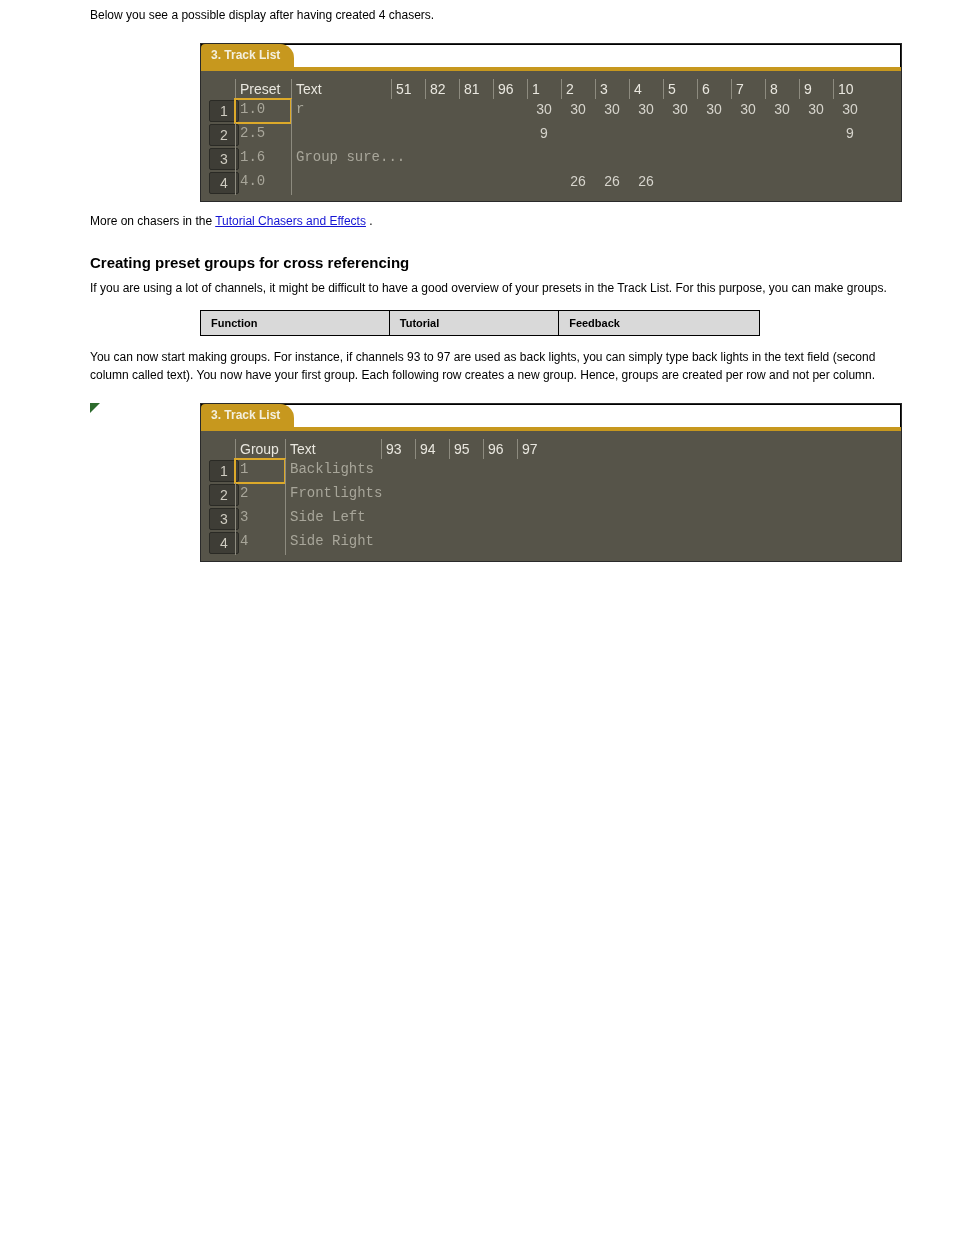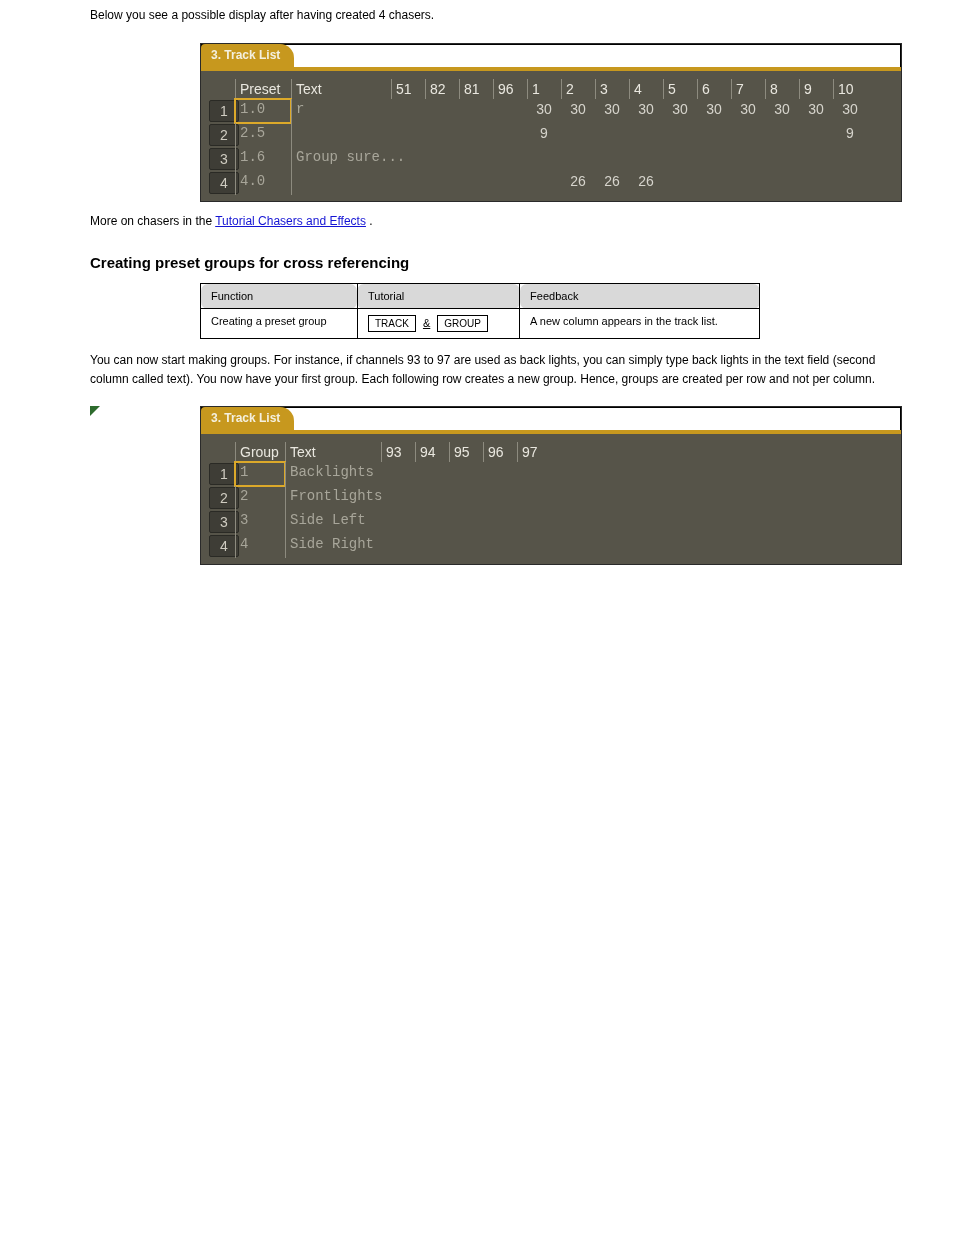--- a/index.html
+++ b/index.html
@@ -18,21 +18,21 @@
   .tl-grid .hdr{color:#e9e7df;}
   .tl-grid > div{padding:2px 4px;white-space:nowrap;}
   .rownum{background:#3e3d36;color:#cfccc1;text-align:center;width:20px;border:1px solid #2a2a25;border-radius:2px;margin:1px 6px 1px 8px;padding:0;}
   .vline{border-left:1px solid #8d8b7f;}
   .sel{outline:2px solid #dca92a;outline-offset:-1px;}
   .dim{color:#a8a69a;font-family:Liberation Mono, monospace;}
 
   
   table.keytbl{border-collapse:collapse;margin:12px 0 12px 110px;width:560px;}
   table.keytbl th,table.keytbl td{border:1px solid #000;padding:6px 10px;font-size:11px;text-align:left;vertical-align:top;}
-  table.keytbl th{background:#d9d9d9;font-weight:normal;border-radius:7px;}
+  table.keytbl th{background:#d9d9d9;font-weight:bold;}
   .kbd{display:inline-block;border:1px solid #000;padding:0 6px;font-family:Verdana,Geneva,sans-serif;font-size:10px;line-height:15px;background:#fff;}
 
   
   .corner{width:0;height:0;border-left:10px solid #2d6b2d;border-bottom:10px solid transparent;position:absolute;}
   .tl-wrap{position:relative;}
 </style>
 </head>
 <body>
 
 <div class="page">
@@ -134,36 +134,28 @@
       </div>
     </div>
 
     <p>
       <span>More on chasers in the </span>
       <a href="#">Tutorial Chasers and Effects</a>
       <span>.</span>
     </p>
 
     <h3>Creating preset groups for cross referencing</h3>
+    <p>If you are using a lot of channels, it might be difficult to have a good overview of your presets in the Track List. For this purpose, you can make groups.</p>
 
     <table class="keytbl">
       <tbody>
           <tr>
         <th>Function</th>
         <th>Tutorial</th>
         <th>Feedback</th>
-      </tr>
-      <tr>
-        <td>Creating a preset group</td>
-        <td>
-          <span class="kbd">TRACK</span>
-          <span style="text-decoration:underline;margin:0 4px;">&amp;</span>
-          <span class="kbd">GROUP</span>
-        </td>
-        <td>A new column appears in the track list.</td>
       </tr>
     </tbody>
       </table>
 
     <p>You can now start making groups. For instance, if channels 93 to 97 are used as back lights, you can simply type back lights in the text field (second column called text). You now have your first group. Each following row creates a new group. Hence, groups are created per row and not per column.</p>
 
     <div class="tl-wrap">
       <div class="tracklist">
         <div class="corner" style="left:0;top:0;"></div>
         <span class="tl-tab">3. Track List</span>

